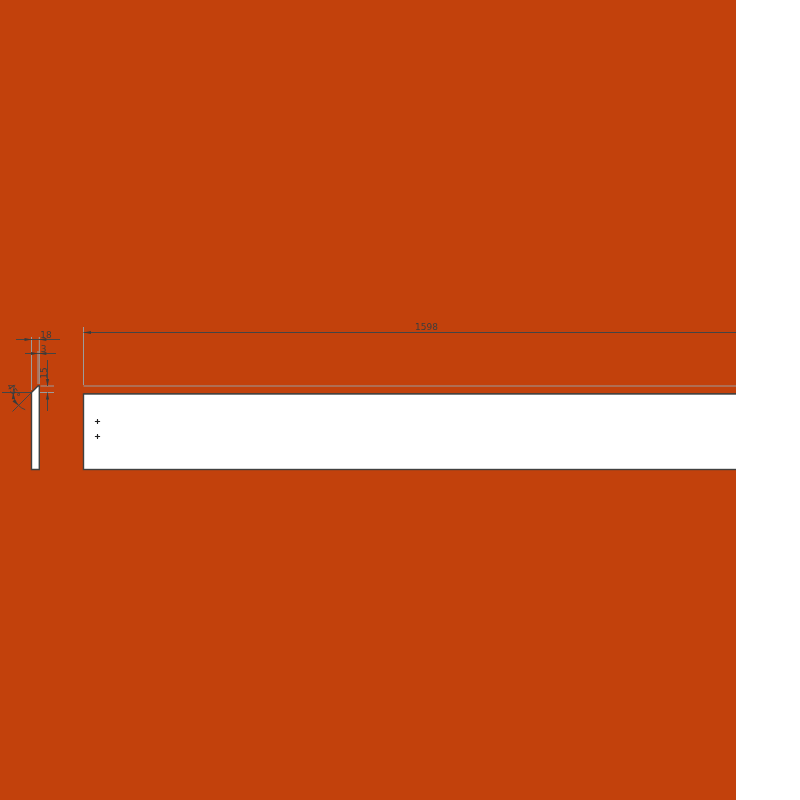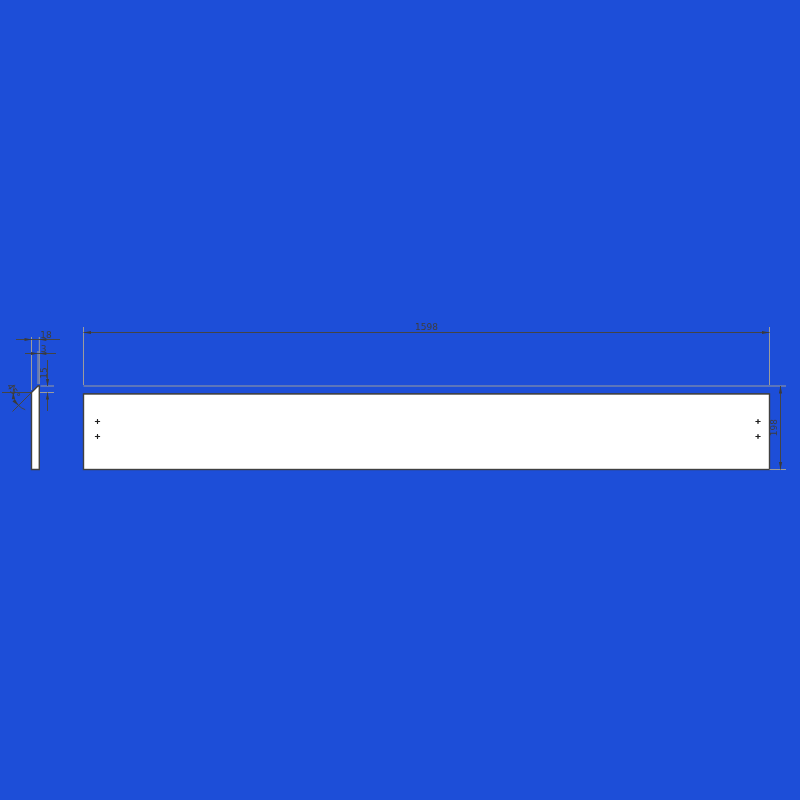--- a/index.html
+++ b/index.html
@@ -1,16 +1,16 @@
 <!DOCTYPE html>
 <html><head>
 <meta charset="utf-8">
 <style>
   html,body{margin:0;padding:0;background:#ffffff;}
-  .canvas{position:relative;width:800px;height:800px;background:#1d4ed8;overflow:hidden;}
+  .canvas{position:relative;width:736px;height:800px;background:#c2410c;overflow:hidden;}
   svg{display:block;}
   .ln-thick{stroke:#404040;stroke-width:1.7;fill:none;}
   .dim{stroke:#444444;stroke-width:1;fill:none;}
   .ext{stroke:#9c9c9c;stroke-width:1;fill:none;}
   .arrow{fill:#3a3a3a;stroke:none;}
   .dim-text{font-family:"DejaVu Sans","Liberation Sans",sans-serif;font-size:9px;fill:#3d3d3d;}
   .part{fill:#ffffff;stroke:#404040;stroke-width:1.4;}
   .hole{stroke:#222222;stroke-width:1.1;fill:none;}
   .holedot{fill:#222222;stroke:none;}
 </style>

